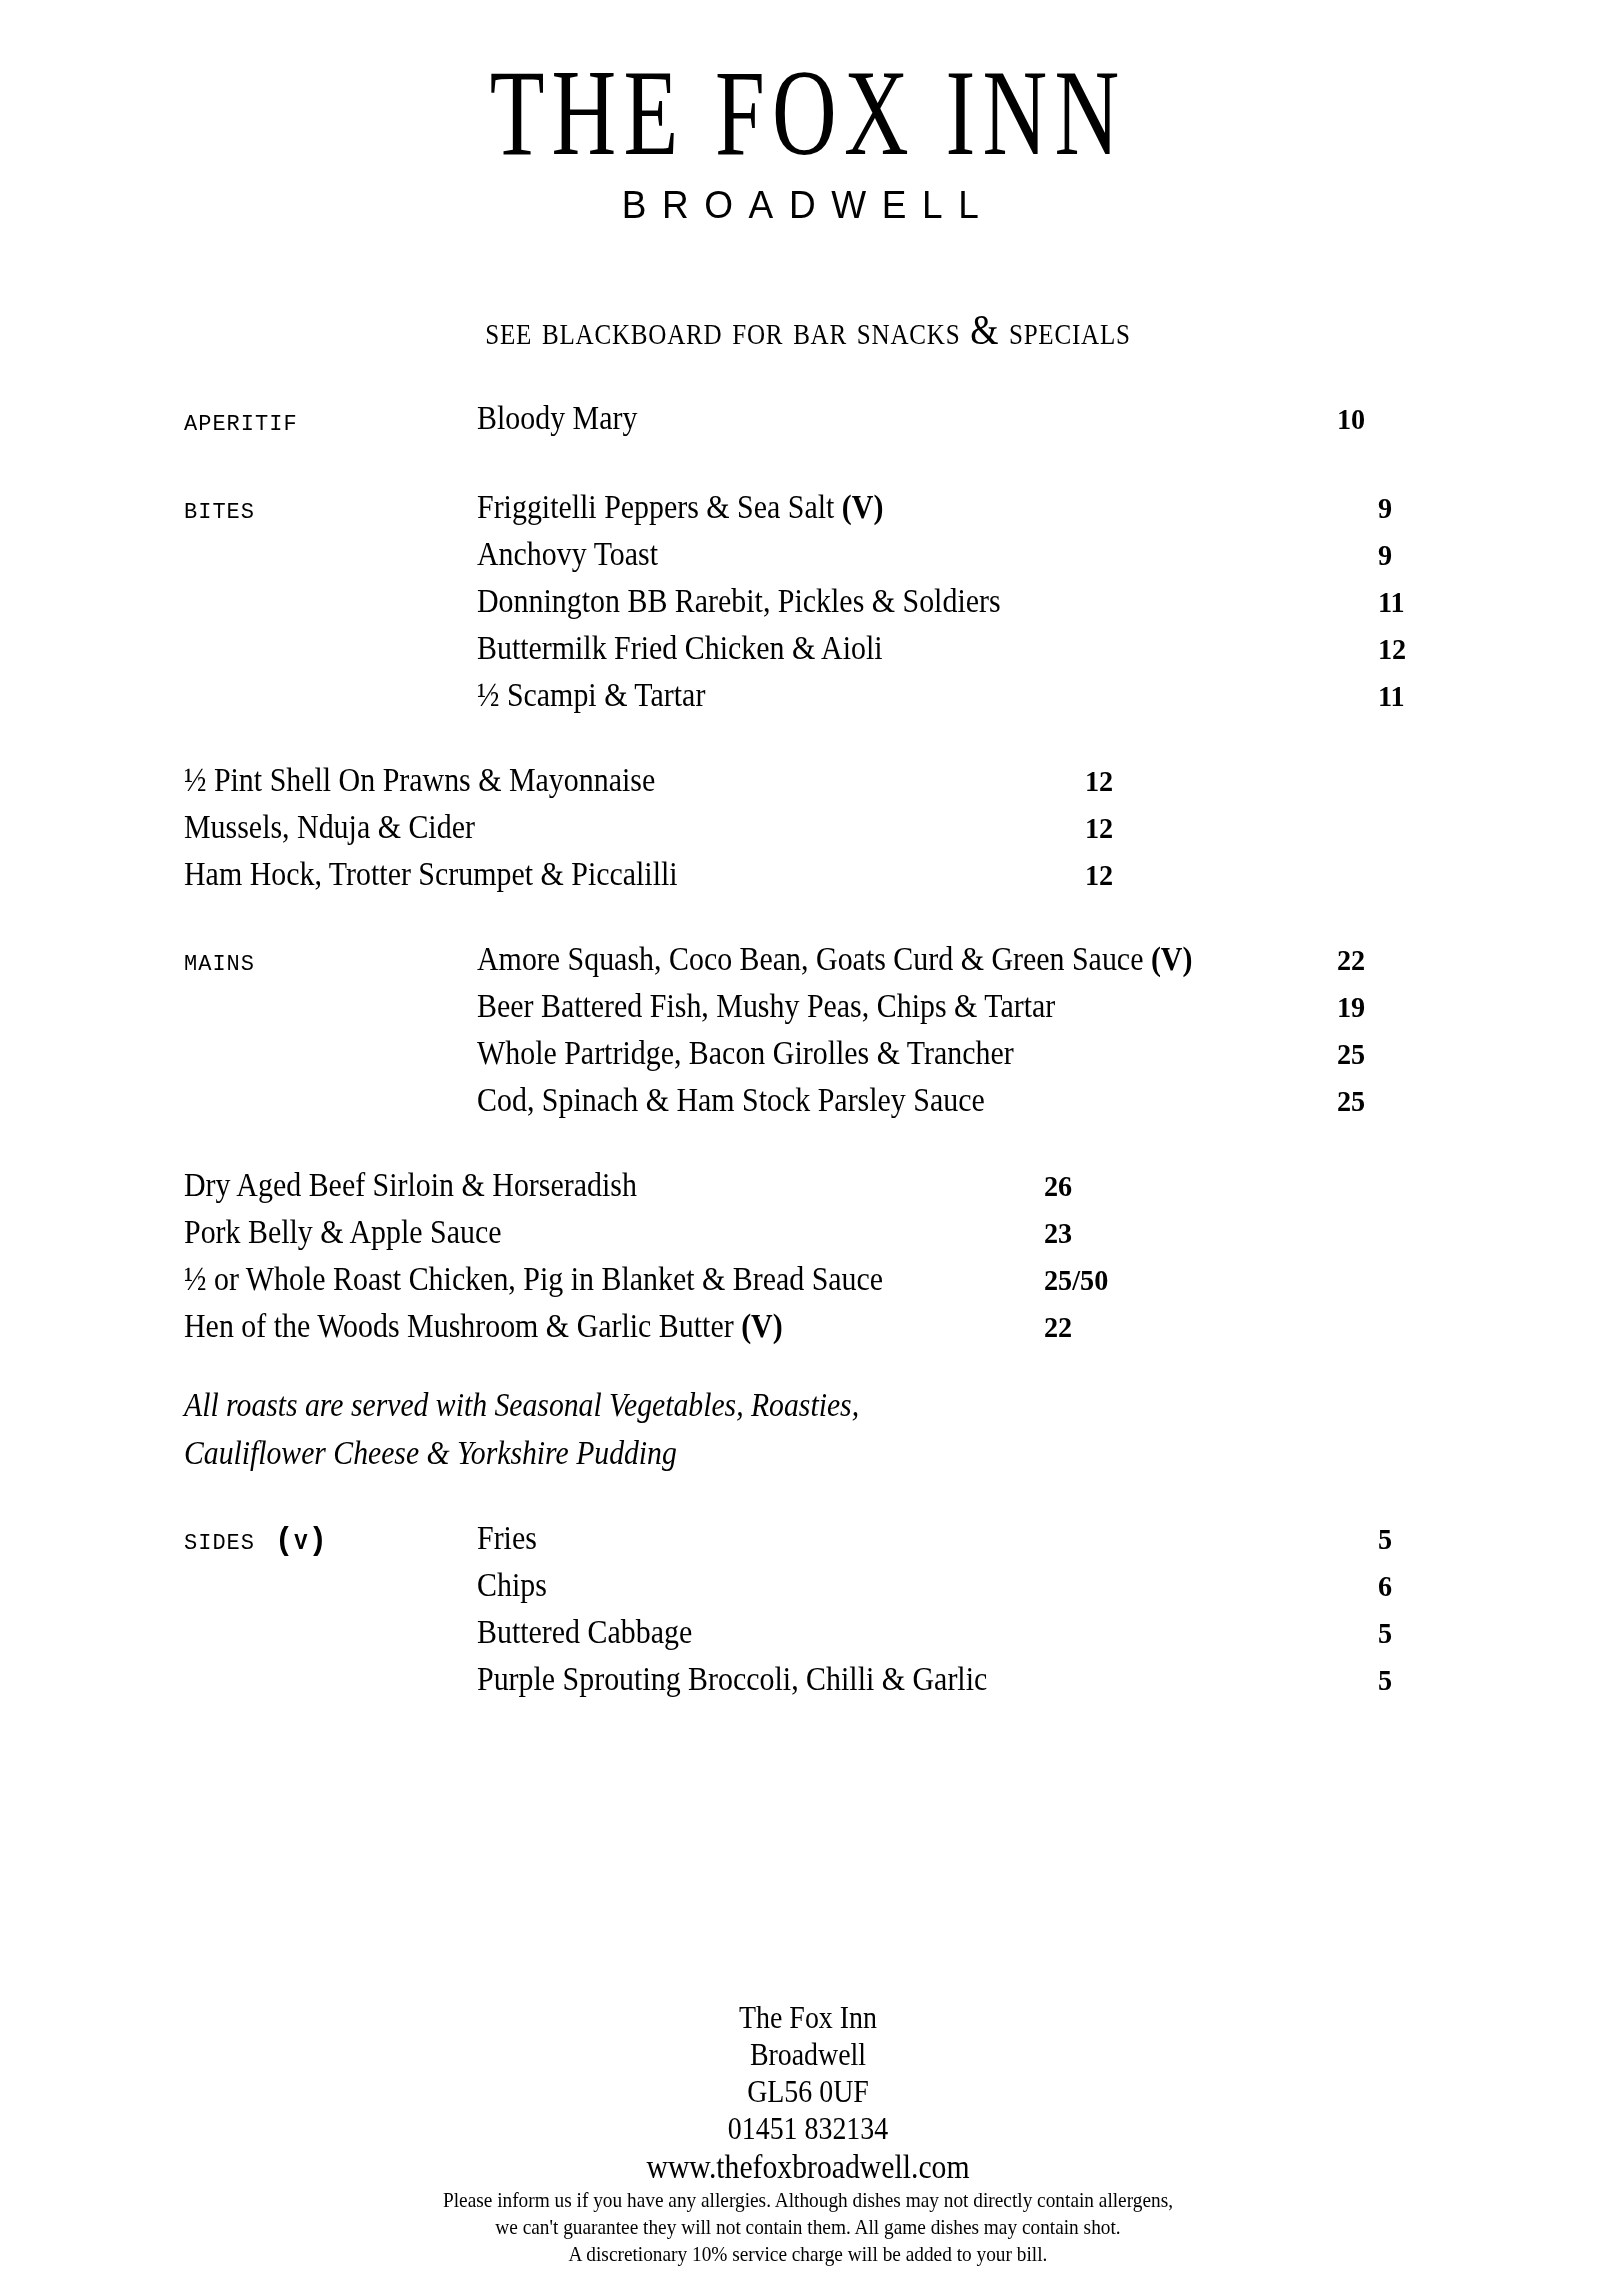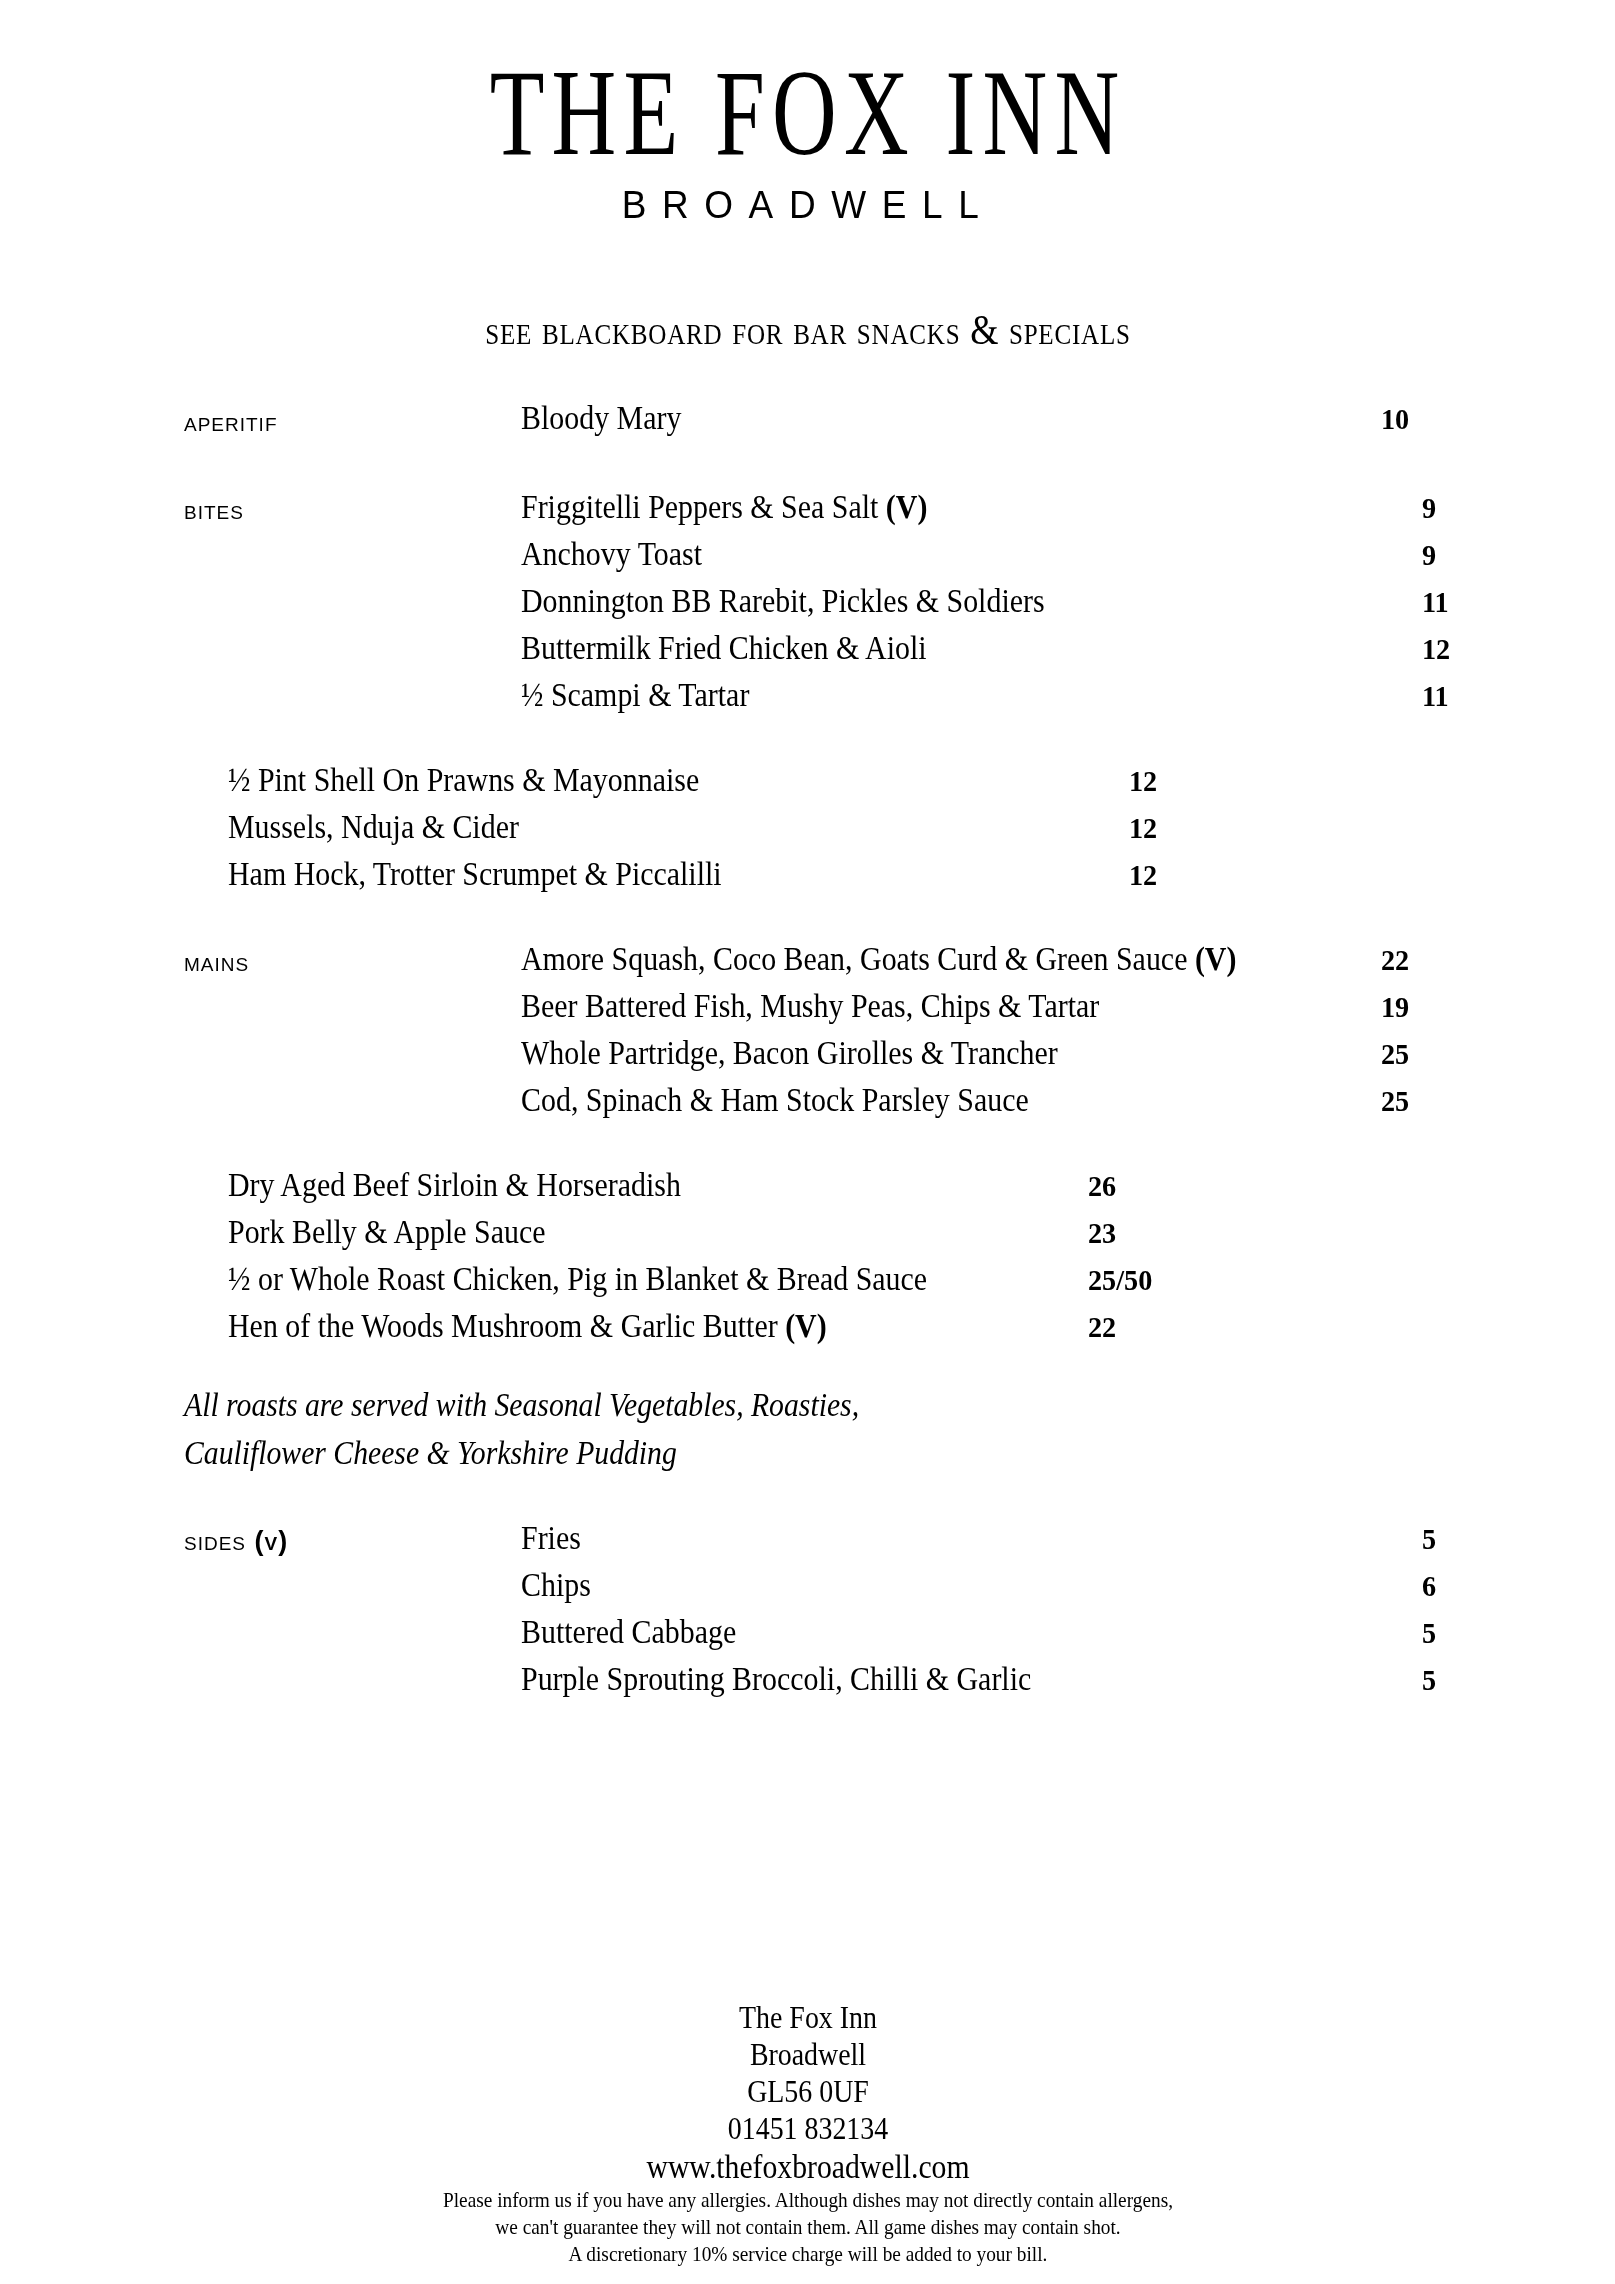--- a/index.html
+++ b/index.html
@@ -58,36 +58,35 @@
     padding-right: 0;
   }
   .section {
     display: flex;
     align-items: flex-start;
     margin-bottom: 38px;
   }
   .section-label {
     width: 293px;
     flex: 0 0 293px;
-    font-family: Liberation Sans, sans-serif;
-    font-size: 27px;
+    font-family: Liberation Mono, monospace;
+    font-size: 31px;
     line-height: 48px;
     font-variant: small-caps;
     text-transform: lowercase;
     letter-spacing: 1px;
     padding-top: 2.6px;
   }
   .section-items {
     flex: 1 1 auto;
   }
   .item-row {
     display: flex;
     align-items: baseline;
     line-height: 46px;
-    margin-left: 44px;
   }
   .item-name {
     font-family: "Liberation Serif", serif;
     font-size: 34px;
     letter-spacing: 0px;
     transform: scaleX(0.88);
     transform-origin: left center;
     white-space: nowrap;
     flex: 0 0 860px;
     width: 860px;

